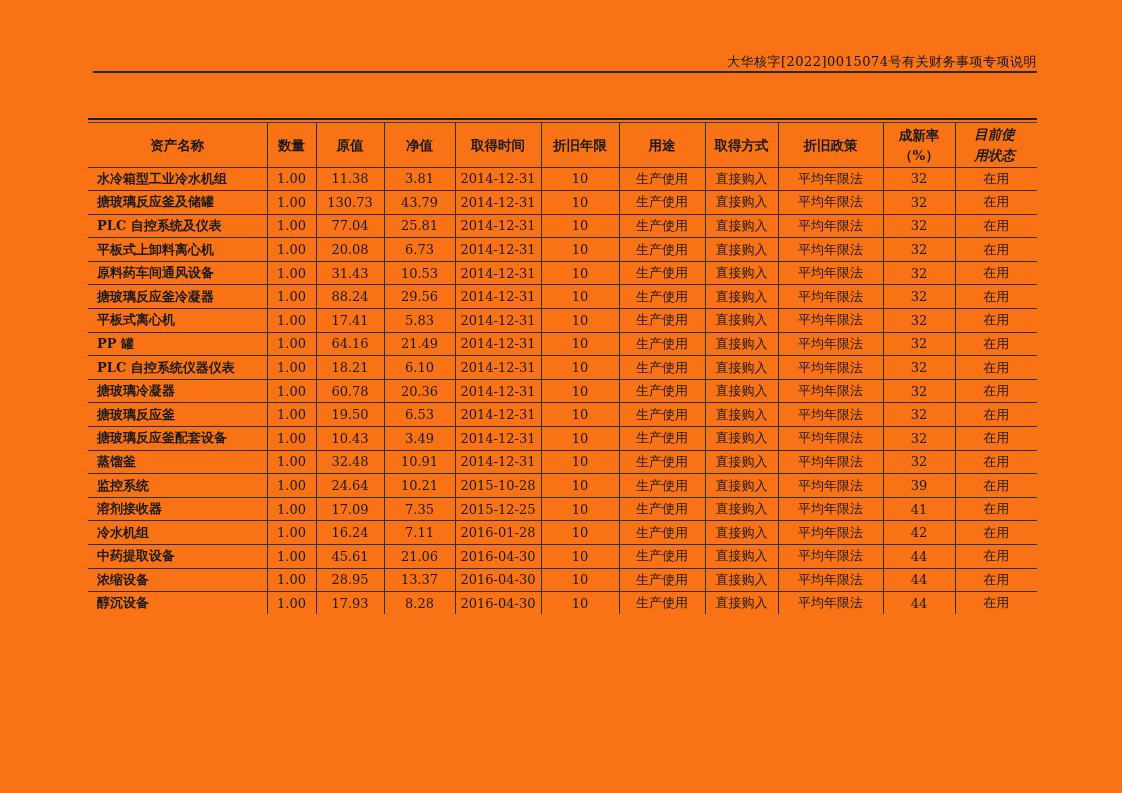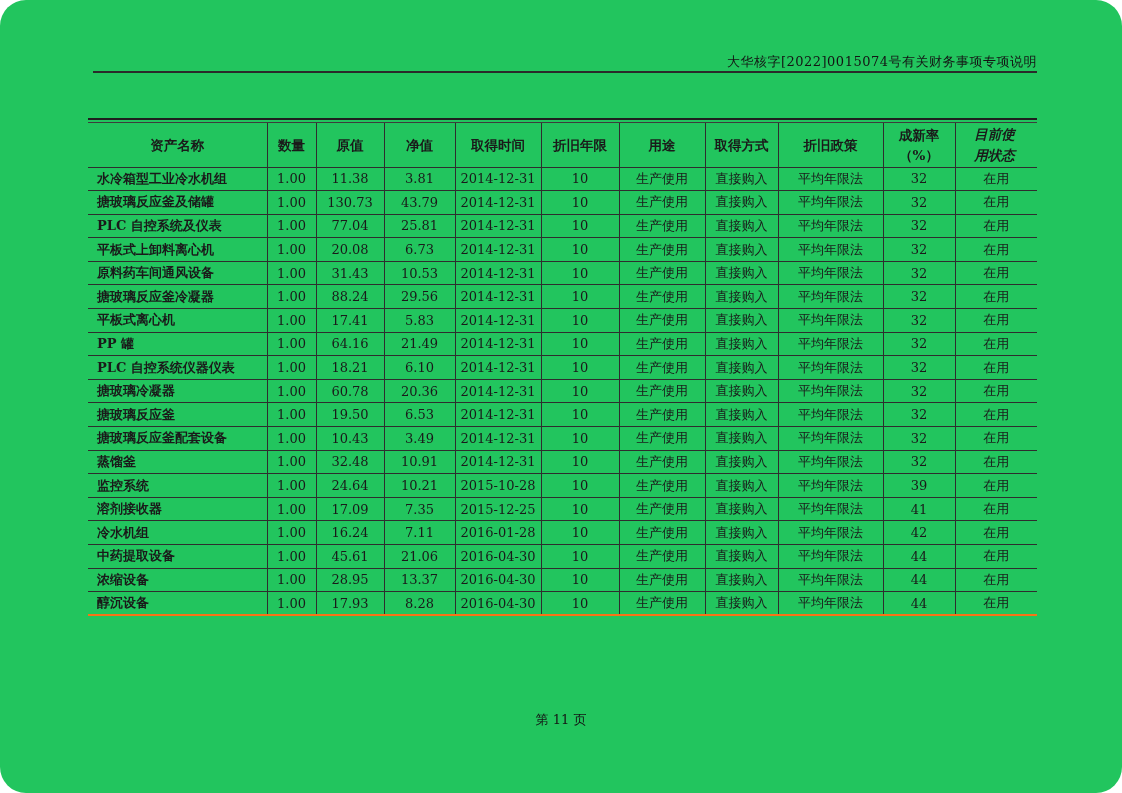--- a/index.html
+++ b/index.html
@@ -4,21 +4,21 @@
 <style>
   * { margin: 0; padding: 0; box-sizing: border-box; }
   html, body { background: #ffffff; }
   body {
     width: 1122px; height: 793px;
     position: relative;
     font-family: "DejaVu Serif", "Liberation Serif", serif;
     color: #1a1a1a;
     overflow: hidden;
   }
-  .page { position: absolute; inset: 0; background: #22c55e; border-radius: 26px; }
+  .page { position: absolute; inset: 0; background: #f97316; }
 
   
   .header-note {
     position: absolute;
     top: 53px; right: 85px;
     font-size: 13px;
     letter-spacing: 0.5px;
     color: #141414;
     white-space: nowrap;
   }
@@ -373,15 +373,14 @@
             <td>生产使用</td>
             <td>直接购入</td>
             <td>平均年限法</td>
             <td>44</td>
             <td>在用</td>
           </tr>
         </tbody>
     </table>
   </div>
 
-  <div class="footer">第 11 页</div>
 
 </div>
 
 </body></html>

